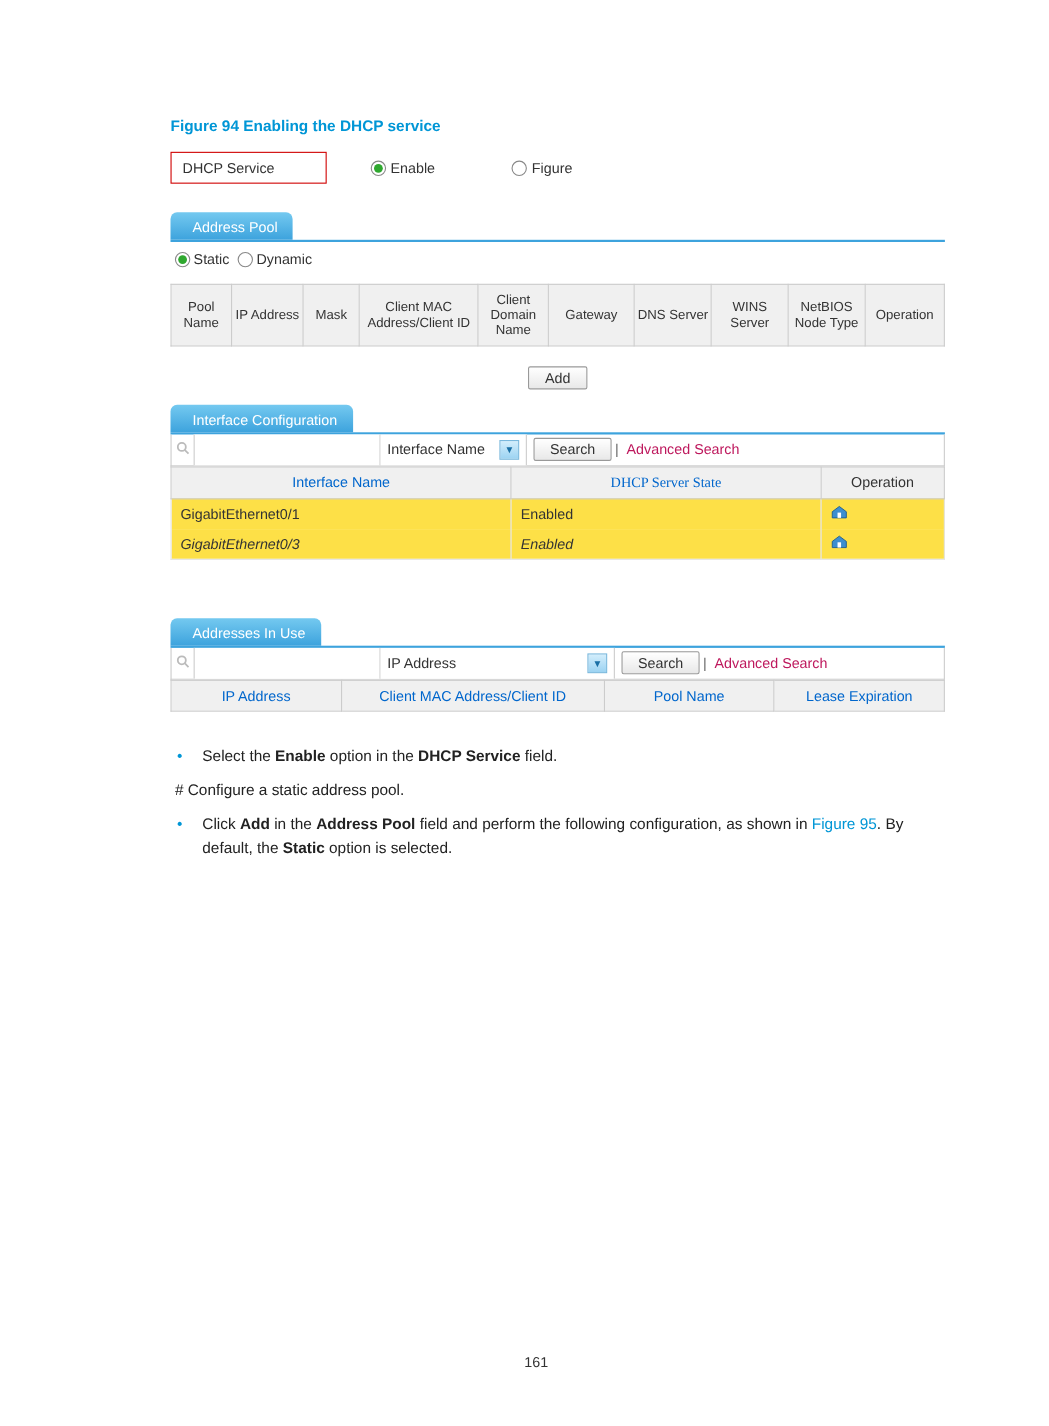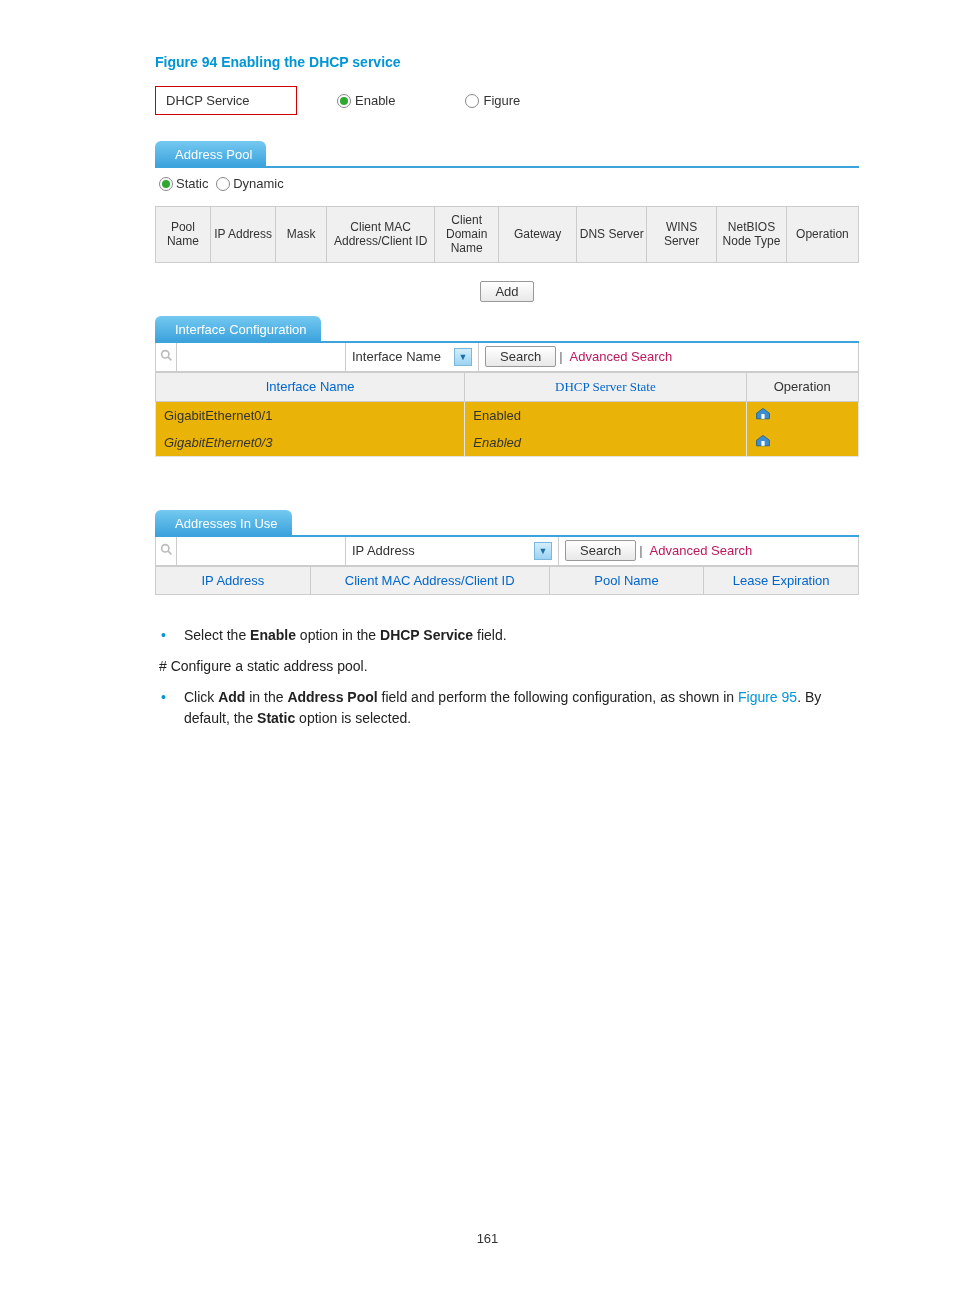--- a/index.html
+++ b/index.html
@@ -7,21 +7,21 @@
     padding: 0;
     font-family: Arial, Helvetica, sans-serif;
     font-size: 13px;
     color: #333;
     background: #fff;
   }
   .page {
     width: 954px;
     min-height: 1296px;
     box-sizing: border-box;
-    padding: 54px 95px 0 155px;
+    padding: 106px 95px 0 155px;
     position: relative;
   }
   .figure-title {
     color: #0096d6;
     font-weight: bold;
     font-size: 14px;
     margin-bottom: 16px;
     font-family: "Segoe UI", Arial, sans-serif;
   }
   
@@ -199,21 +199,21 @@
   }
   .iface-table td {
     padding: 5px 8px;
     border-left: 1px solid #e4e4e4;
     border-right: 1px solid #e4e4e4;
   }
   .iface-table tr.odd td {
     background: #fff;
   }
   .iface-table tr.even td {
-    background: #eab308;
+    background: #fde047;
   }
   .iface-table tr:last-child td {
     border-bottom: 1px solid #e4e4e4;
     font-style: italic;
   }
   .edit-icon svg {
     width: 16px;
     height: 14px;
   }
   

